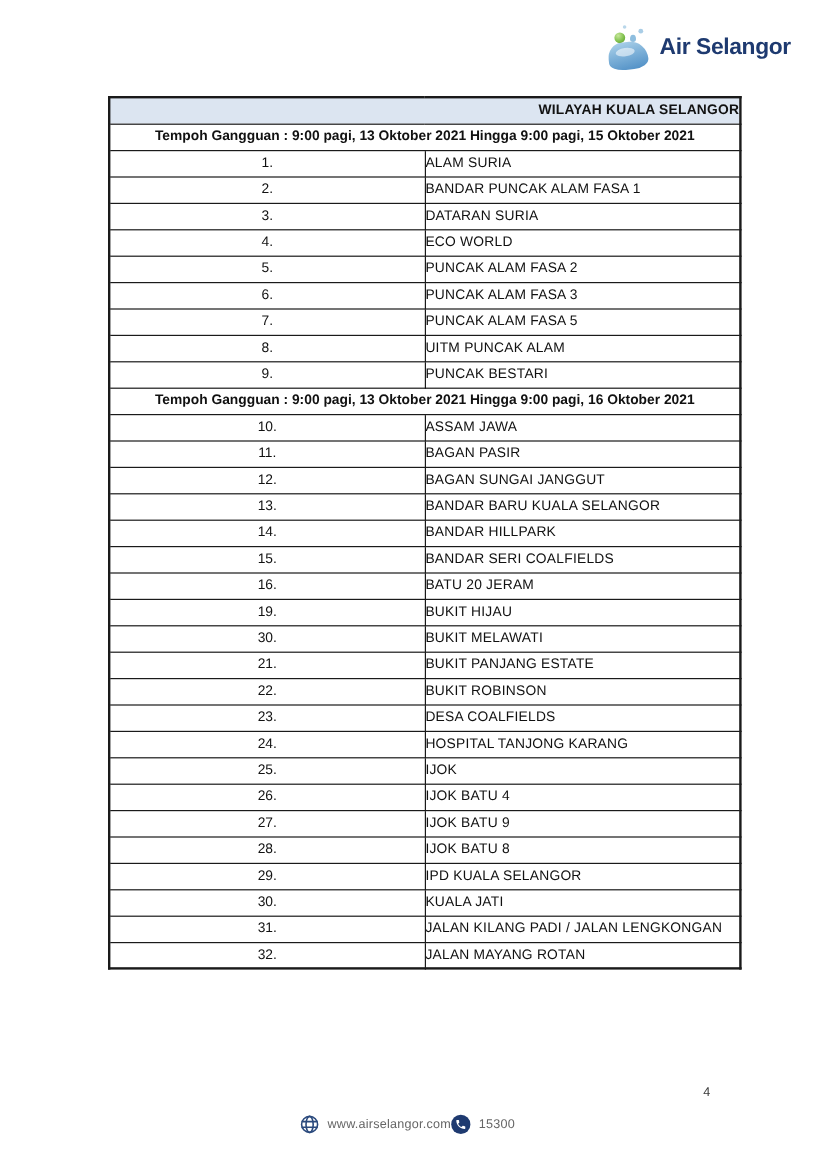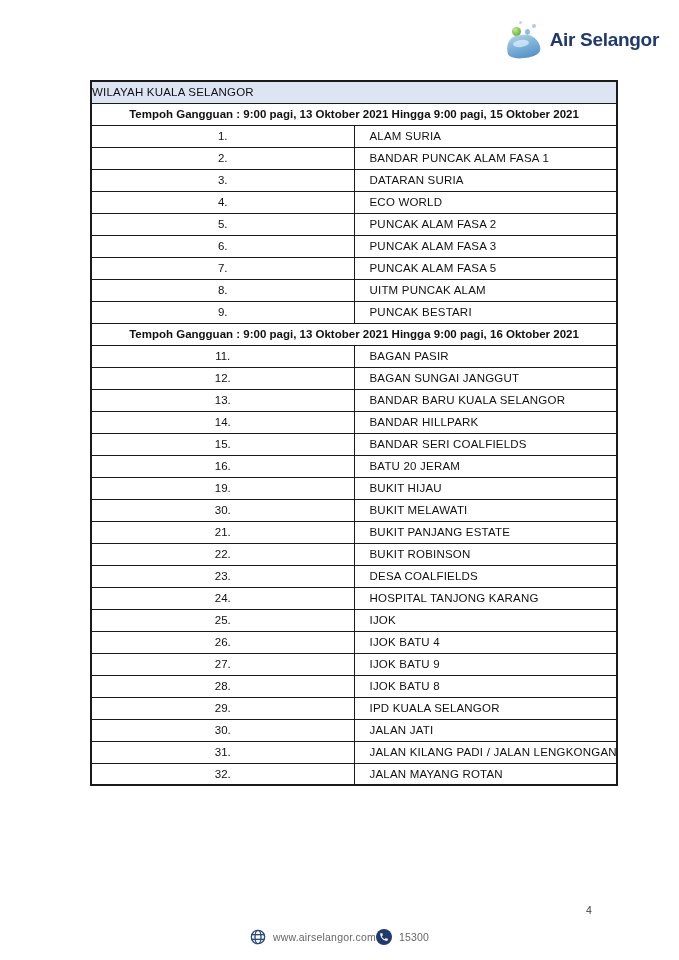--- a/index.html
+++ b/index.html
@@ -49,28 +49,28 @@
     border:2px solid var(--border);
   }
   table.area-table td{
     border:1px solid var(--border);
     font-size:11.5px;color:#111111;
     height:22px;vertical-align:middle;
     overflow:hidden;white-space:nowrap;
   }
   td.table-title{
     background:var(--title-bg);
-    text-align:left;font-weight:400;font-size:12.5px;height:23px;
+    text-align:right;font-weight:700;font-size:12.5px;height:23px;
     letter-spacing:.2px;
   }
   td.section-header{
     text-align:center;font-weight:700;font-size:12.5px;height:24px;
   }
   td.cell-no{width:54px;text-align:center;}
-  td.cell-area{padding-left:15px;letter-spacing:.2px;}
+  td.cell-area{padding-left:0;letter-spacing:.2px;}
 
   
   .page-number{
     position:absolute;left:586px;top:904px;font-size:10.5px;color:#3a3a3a;
   }
   .footer{
     position:absolute;left:0;right:0;top:929px;
     display:flex;justify-content:center;align-items:center;
   }
   .footer-item{display:flex;align-items:center;gap:7px;}
@@ -141,20 +141,24 @@
           <td class="cell-area">UITM PUNCAK ALAM</td>
         </tr>
         <tr>
           <td class="cell-no">9.</td>
           <td class="cell-area">PUNCAK BESTARI</td>
         </tr>
         <tr>
           <td class="section-header" colspan="2">Tempoh Gangguan : 9:00 pagi, 13 Oktober 2021 Hingga 9:00 pagi, 16 Oktober 2021</td>
         </tr>
         <tr>
+          <td class="cell-no">10.</td>
+          <td class="cell-area">ASSAM JAWA</td>
+        </tr>
+        <tr>
           <td class="cell-no">11.</td>
           <td class="cell-area">BAGAN PASIR</td>
         </tr>
         <tr>
           <td class="cell-no">12.</td>
           <td class="cell-area">BAGAN SUNGAI JANGGUT</td>
         </tr>
         <tr>
           <td class="cell-no">13.</td>
           <td class="cell-area">BANDAR BARU KUALA SELANGOR</td>
@@ -210,21 +214,21 @@
         <tr>
           <td class="cell-no">28.</td>
           <td class="cell-area">IJOK BATU 8</td>
         </tr>
         <tr>
           <td class="cell-no">29.</td>
           <td class="cell-area">IPD KUALA SELANGOR</td>
         </tr>
         <tr>
           <td class="cell-no">30.</td>
-          <td class="cell-area">JALAN JATI</td>
+          <td class="cell-area">KUALA JATI</td>
         </tr>
         <tr>
           <td class="cell-no">31.</td>
           <td class="cell-area">JALAN KILANG PADI / JALAN LENGKONGAN</td>
         </tr>
         <tr>
           <td class="cell-no">32.</td>
           <td class="cell-area">JALAN MAYANG ROTAN</td>
         </tr>
       </tbody>

